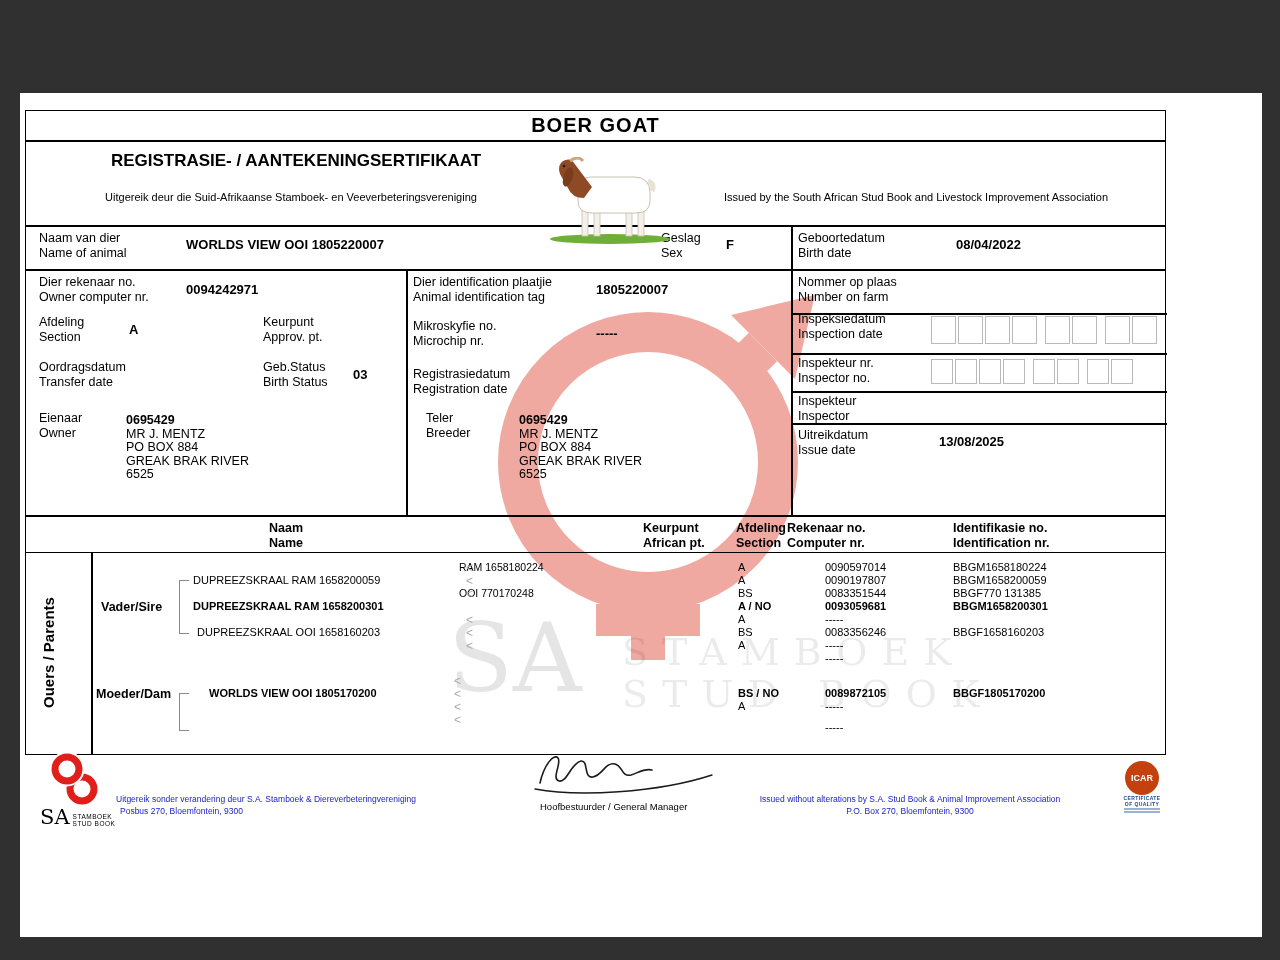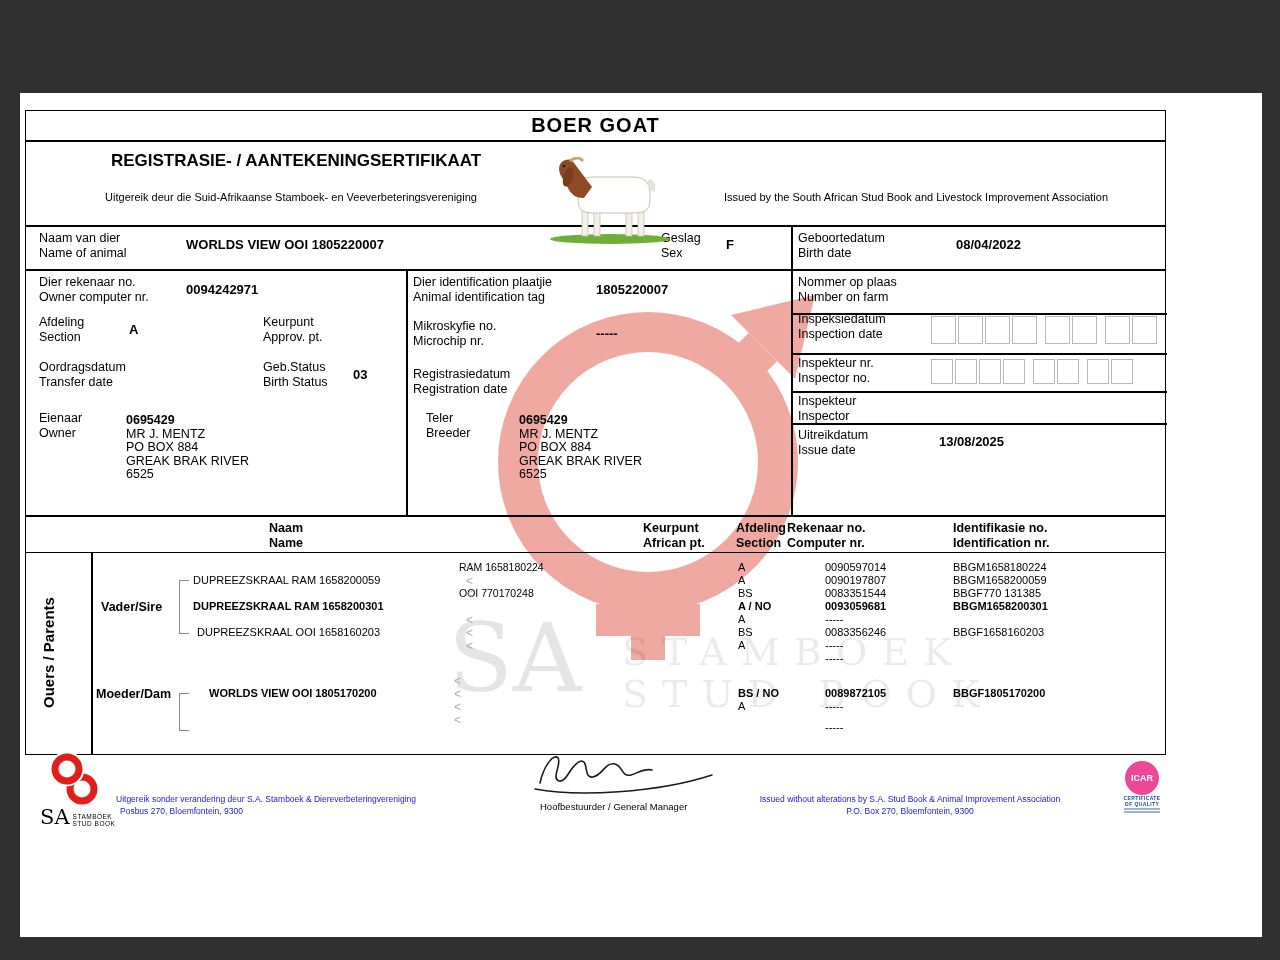--- a/index.html
+++ b/index.html
@@ -47,21 +47,21 @@
   .pid{position:absolute;left:927px;white-space:nowrap;}
   .chev{position:absolute;font-size:12px;color:#aaaaaa;}
   .bracket{position:absolute;border-left:1px solid #888;border-top:1px solid #888;border-bottom:1px solid #888;width:9px;}
   
   .blue-sm{position:absolute;font-size:8.5px;color:#2020cc;white-space:nowrap;z-index:1;}
   .sig-caption{position:absolute;font-size:9.5px;white-space:nowrap;z-index:1;}
   .sa-logo-text{position:absolute;display:flex;align-items:flex-end;z-index:1;}
   .sa-big{font-family:"DejaVu Serif",serif;font-size:21px;line-height:1;}
   .sa-small{font-size:6.5px;line-height:7px;letter-spacing:0.5px;margin-left:3px;margin-bottom:1px;}
   .icar-wrap{position:absolute;width:52px;text-align:center;z-index:1;}
-  .icar-circle{width:34px;height:34px;border-radius:50%;background:#ec4899;color:#fff;font-size:9px;font-weight:bold;display:flex;align-items:center;justify-content:center;margin:0 auto;}
+  .icar-circle{width:34px;height:34px;border-radius:50%;background:#c2410c;color:#fff;font-size:9px;font-weight:bold;display:flex;align-items:center;justify-content:center;margin:0 auto;}
   .icar-sub{font-size:5px;font-weight:bold;color:#17498f;letter-spacing:0.4px;line-height:6px;}
   .icar-bar{height:2px;background:#9db2cf;margin:1px 8px;}
   .z1{z-index:1;}
 </style>
 </head>
 <body>
 
 <div class="page">
 
   <div class="wm-symbol">

